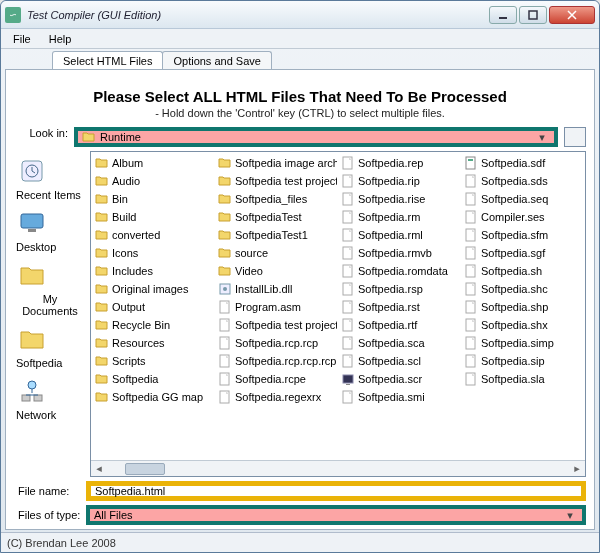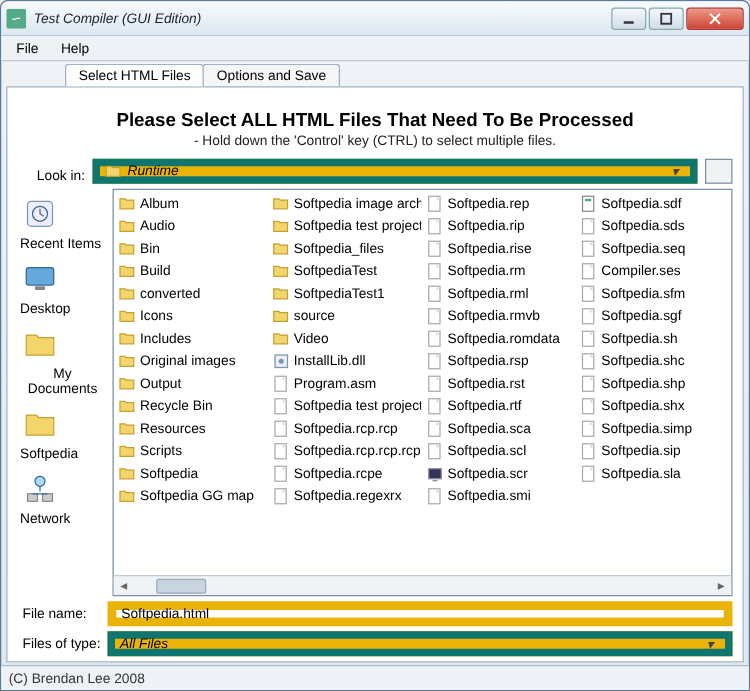--- a/index.html
+++ b/index.html
@@ -12,39 +12,39 @@
 .winbtn { width:28px; height:18px; border:1px solid #8aa; border-radius:3px; background:linear-gradient(#f4f8fb,#d0dde8); display:flex; align-items:center; justify-content:center; }
 .winbtn.close { background:linear-gradient(#e98,#c43); border-color:#a33; color:#fff; width:46px; }
 .menubar { height:20px; display:flex; align-items:center; padding:0 4px; background:#eef2f6; border-bottom:1px solid #c0cad4; gap:2px; }
 .menuitem { padding:2px 8px; }
 .tabs { display:flex; margin:2px 4px 0 4px;padding-left:47px; }
 .tab { padding:3px 10px 2px 10px; border:1px solid #a0b0c0; border-bottom:none; background:#f4f6f8; margin-right:-1px; border-radius:3px 3px 0 0; }
 .tab.active { background:#fff; position:relative; z-index:2; }
 .tabpanel { flex:1; margin:0 4px 2px 4px; border:1px solid #a0b0c0; background:#fff; display:flex; flex-direction:column; padding:6px 8px 4px 8px; }
 .heading { text-align:center; font-weight:bold; font-size:15px; margin-top:12px; }
 .subheading { text-align:center; margin:2px 0 8px 0; color:#222; }
-.lookrow { display:flex; align-items:flex-end; gap:6px; margin-bottom:4px; }
+.lookrow { display:flex; align-items:flex-start; gap:6px; margin-bottom:4px; }
 .lookrow label { width:54px; text-align:right; }
-.combo { flex:1; height:20px; border:6px solid #0f766e; background:#eab308; display:flex; align-items:center; padding:0 4px; justify-content:space-between;font-style:italic; }
+.combo { flex:1; height:20px; border:4px solid #0f766e; background:#fca5a5; display:flex; align-items:center; padding:0 4px; justify-content:space-between; }
 .combo .arrow { width:16px; text-align:center; color:#444; }
 .smallbtn { width:22px; height:20px; border:1px solid #7a8fa6; background:#f0f3f6; }
 .mainrow { flex:1; display:flex; gap:4px; min-height:0; }
 .places { width:72px; display:flex; flex-direction:column; align-items:center; gap:6px; padding-top:4px; }
 .place { display:flex; flex-direction:column; align-items:flex-start; gap:2px; text-align:center; width:68px; cursor:pointer; }
 .place .picon { width:32px; height:32px; }
 .filepane { flex:1; border:1px solid #7a8fa6; background:#fff; display:flex; flex-direction:column; min-height:0; }
 .filegrid { flex:1; display:grid; grid-template-columns:repeat(4,1fr); grid-auto-rows:18px; overflow:hidden; padding:2px; column-gap:2px; }
 .fileitem { display:flex; align-items:center; gap:3px; padding:0 2px; white-space:nowrap; overflow:hidden; cursor:default; }
 .fileitem .ficon { width:14px; height:14px; flex-shrink:0; }
 .hscroll { height:16px; border-top:1px solid #c0cad4; display:flex; align-items:center; background:#f0f3f6; }
 .hscroll .thumb { width:40px; height:12px; background:#c8d4e0; border:1px solid #9ab; margin-left:18px; border-radius:2px; }
 .hscroll .arr { width:16px; text-align:center; color:#666; }
 .bottomfields { margin-top:4px; display:grid; grid-template-columns:72px 1fr; row-gap:4px; align-items:center; }
 .bottomfields label { text-align:left; padding-left:4px; }
-.txtfield { height:20px; border:7px solid #eab308; background:#fff; padding:0 4px; display:flex; align-items:center; }
+.txtfield { height:20px; border:5px solid #eab308; background:#fff; padding:0 4px; display:flex; align-items:center; }
 .statusbar { height:20px; border-top:1px solid #b0bccc; background:#eef2f6; display:flex; align-items:center; padding:0 6px; color:#333; }
 svg { display:block; }
 </style>
 </head>
 <body>
 
 <div class="window">
 
   <div class="titlebar">
     <svg class="appicon" viewBox="0 0 16 16">

